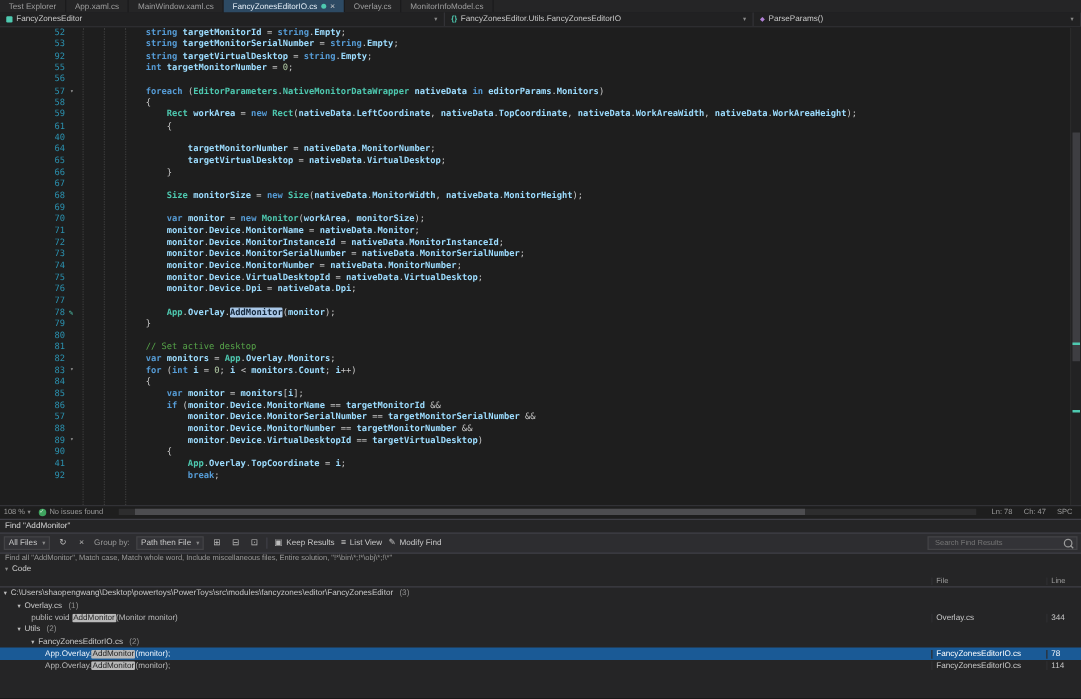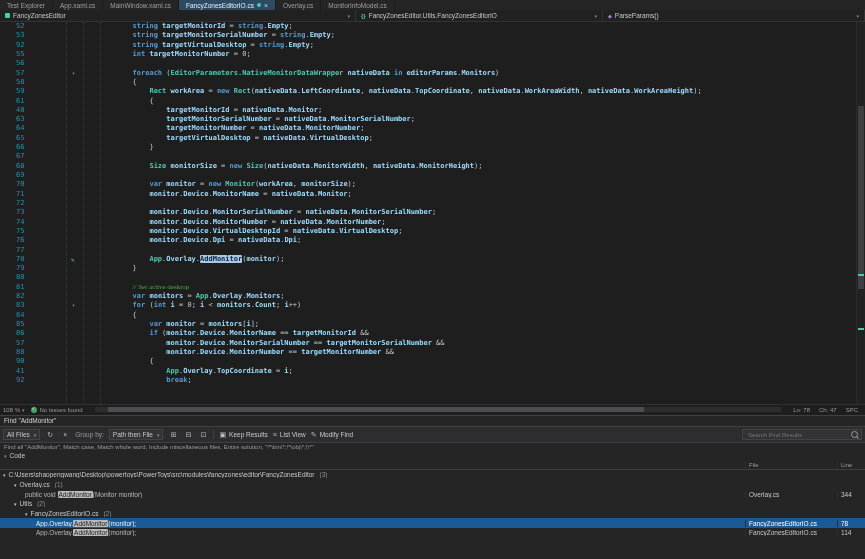--- a/index.html
+++ b/index.html
@@ -21,31 +21,31 @@
   .crumb-type{width:236px;}
   .crumb-member{flex:1;}
   .proj-icon{width:5px;height:5px;background:#4ec9b0;border-radius:1px;}
   .braces-icon{color:#4ec9b0;font-size:6px;font-weight:bold;}
   .method-icon{color:#b180d7;font-size:5px;}
 
   
   .editor{position:absolute;left:0;top:22px;width:100%;height:382px;background:#1e1e1e;overflow:hidden;}
   .guide{position:absolute;top:0;bottom:0;border-left:1px dotted #3a3a3a;}
   .codeline{display:flex;height:9.32px;line-height:9.32px;font-family:"DejaVu Sans Mono",monospace;font-size:7px;position:relative;}
-  .gutter{width:52px;flex:none;padding-right:4px;color:#2b91af;padding-left:16px;}
+  .gutter{width:52px;flex:none;text-align:right;padding-right:4px;color:#2b91af;}
   .lmargin{width:10px;flex:none;position:relative;}
   .fold{position:absolute;left:0;top:0;font-size:5px;color:#9a9a9a;line-height:9.32px;}
   .pencil{position:absolute;left:-1px;top:0;font-size:6px;color:#4ec9b0;line-height:9.32px;}
   .code{white-space:pre;}
   .tk-k{color:#569cd6;font-weight:600;}
   .tk-t{color:#4ec9b0;font-weight:600;}
   .tk-v{color:#9cdcfe;font-weight:600;}
   .tk-p{color:#c8c8c8;}
   .tk-n{color:#b5cea8;}
-  .tk-c{color:#57a64a;font-family:Liberation Serif, serif;}
+  .tk-c{color:#57a64a;}
   .tk-hl{background:#a9c7e7;color:#13263a;border-radius:1px;font-weight:600;}
   .vscroll{position:absolute;right:0;top:0;bottom:0;width:8px;background:#222223;border-left:1px solid #2a2a2a;}
   .vthumb{position:absolute;left:1px;right:1px;top:22%;height:48%;background:#3e3e42;}
   .vmark{position:absolute;left:1px;right:1px;height:2px;background:#4ec9b0;}
 
   
   .docstrip{position:absolute;left:0;top:404px;width:100%;height:10px;background:#1e1e1e;border-top:1px solid #323236;
             display:flex;align-items:center;gap:6px;font-size:6px;color:#9a9a9a;padding:0 3px;box-sizing:border-box;}
   .zoom{display:flex;align-items:center;gap:2px;}
   .health{display:flex;align-items:center;gap:3px;}
@@ -177,26 +177,20 @@
           <span class="code">                <span class="tk-t">Rect</span><span class="tk-p"> </span><span class="tk-v">workArea</span><span class="tk-p"> = </span><span class="tk-k">new</span><span class="tk-p"> </span><span class="tk-t">Rect</span><span class="tk-p">(</span><span class="tk-v">nativeData</span><span class="tk-p">.</span><span class="tk-v">LeftCoordinate</span><span class="tk-p">, </span><span class="tk-v">nativeData</span><span class="tk-p">.</span><span class="tk-v">TopCoordinate</span><span class="tk-p">, </span><span class="tk-v">nativeData</span><span class="tk-p">.</span><span class="tk-v">WorkAreaWidth</span><span class="tk-p">, </span><span class="tk-v">nativeData</span><span class="tk-p">.</span><span class="tk-v">WorkAreaHeight</span><span class="tk-p">);</span></span>
         </div>
         <div class="codeline">
           <span class="gutter">61</span>
           <span class="lmargin"></span>
           <span class="code">                <span class="tk-p">{</span></span>
         </div>
         <div class="codeline">
           <span class="gutter">40</span>
           <span class="lmargin"></span>
-          <span class="code">                    <span class="tk-v">targetMonitorId</span><span class="tk-p"> = </span><span class="tk-v">nativeData</span><span class="tk-p">.</span><span class="tk-v">Monitor</span><span class="tk-p">;</span></span>
-        </div>
-        <div class="codeline">
-          <span class="gutter">63</span>
-          <span class="lmargin"></span>
-          <span class="code">                    <span class="tk-v">targetMonitorSerialNumber</span><span class="tk-p"> = </span><span class="tk-v">nativeData</span><span class="tk-p">.</span><span class="tk-v">MonitorSerialNumber</span><span class="tk-p">;</span></span>
         </div>
         <div class="codeline">
           <span class="gutter">64</span>
           <span class="lmargin"></span>
           <span class="code">                    <span class="tk-v">targetMonitorNumber</span><span class="tk-p"> = </span><span class="tk-v">nativeData</span><span class="tk-p">.</span><span class="tk-v">MonitorNumber</span><span class="tk-p">;</span></span>
         </div>
         <div class="codeline">
           <span class="gutter">65</span>
           <span class="lmargin"></span>
           <span class="code">                    <span class="tk-v">targetVirtualDesktop</span><span class="tk-p"> = </span><span class="tk-v">nativeData</span><span class="tk-p">.</span><span class="tk-v">VirtualDesktop</span><span class="tk-p">;</span></span>
@@ -227,20 +221,21 @@
           <span class="code">                <span class="tk-k">var</span><span class="tk-p"> </span><span class="tk-v">monitor</span><span class="tk-p"> = </span><span class="tk-k">new</span><span class="tk-p"> </span><span class="tk-t">Monitor</span><span class="tk-p">(</span><span class="tk-v">workArea</span><span class="tk-p">, </span><span class="tk-v">monitorSize</span><span class="tk-p">);</span></span>
         </div>
         <div class="codeline">
           <span class="gutter">71</span>
           <span class="lmargin"></span>
           <span class="code">                <span class="tk-v">monitor</span><span class="tk-p">.</span><span class="tk-v">Device</span><span class="tk-p">.</span><span class="tk-v">MonitorName</span><span class="tk-p"> = </span><span class="tk-v">nativeData</span><span class="tk-p">.</span><span class="tk-v">Monitor</span><span class="tk-p">;</span></span>
         </div>
         <div class="codeline">
           <span class="gutter">72</span>
           <span class="lmargin"></span>
+          <span class="code">                <span class="tk-v">monitor</span><span class="tk-p">.</span><span class="tk-v">Device</span><span class="tk-p">.</span><span class="tk-v">MonitorInstanceId</span><span class="tk-p"> = </span><span class="tk-v">nativeData</span><span class="tk-p">.</span><span class="tk-v">MonitorInstanceId</span><span class="tk-p">;</span></span>
         </div>
         <div class="codeline">
           <span class="gutter">73</span>
           <span class="lmargin"></span>
           <span class="code">                <span class="tk-v">monitor</span><span class="tk-p">.</span><span class="tk-v">Device</span><span class="tk-p">.</span><span class="tk-v">MonitorSerialNumber</span><span class="tk-p"> = </span><span class="tk-v">nativeData</span><span class="tk-p">.</span><span class="tk-v">MonitorSerialNumber</span><span class="tk-p">;</span></span>
         </div>
         <div class="codeline">
           <span class="gutter">74</span>
           <span class="lmargin"></span>
           <span class="code">                <span class="tk-v">monitor</span><span class="tk-p">.</span><span class="tk-v">Device</span><span class="tk-p">.</span><span class="tk-v">MonitorNumber</span><span class="tk-p"> = </span><span class="tk-v">nativeData</span><span class="tk-p">.</span><span class="tk-v">MonitorNumber</span><span class="tk-p">;</span></span>
@@ -311,20 +306,27 @@
         </div>
         <div class="codeline">
           <span class="gutter">57</span>
           <span class="lmargin"></span>
           <span class="code">                    <span class="tk-v">monitor</span><span class="tk-p">.</span><span class="tk-v">Device</span><span class="tk-p">.</span><span class="tk-v">MonitorSerialNumber</span><span class="tk-p"> == </span><span class="tk-v">targetMonitorSerialNumber</span><span class="tk-p"> &amp;&amp;</span></span>
         </div>
         <div class="codeline">
           <span class="gutter">88</span>
           <span class="lmargin"></span>
           <span class="code">                    <span class="tk-v">monitor</span><span class="tk-p">.</span><span class="tk-v">Device</span><span class="tk-p">.</span><span class="tk-v">MonitorNumber</span><span class="tk-p"> == </span><span class="tk-v">targetMonitorNumber</span><span class="tk-p"> &amp;&amp;</span></span>
+        </div>
+        <div class="codeline">
+          <span class="gutter">89</span>
+          <span class="lmargin">
+            <span class="fold">▾</span>
+          </span>
+          <span class="code">                    <span class="tk-v">monitor</span><span class="tk-p">.</span><span class="tk-v">Device</span><span class="tk-p">.</span><span class="tk-v">VirtualDesktopId</span><span class="tk-p"> == </span><span class="tk-v">targetVirtualDesktop</span><span class="tk-p">)</span></span>
         </div>
         <div class="codeline">
           <span class="gutter">90</span>
           <span class="lmargin"></span>
           <span class="code">                <span class="tk-p">{</span></span>
         </div>
         <div class="codeline">
           <span class="gutter">41</span>
           <span class="lmargin"></span>
           <span class="code">                    <span class="tk-t">App</span><span class="tk-p">.</span><span class="tk-v">Overlay</span><span class="tk-p">.</span><span class="tk-v">TopCoordinate</span><span class="tk-p"> = </span><span class="tk-v">i</span><span class="tk-p">;</span></span>

